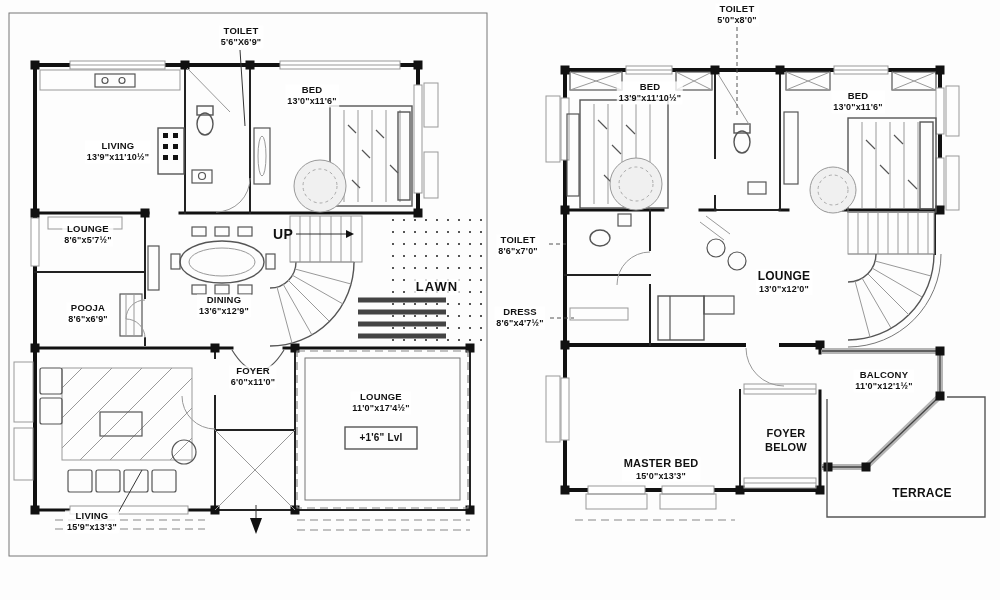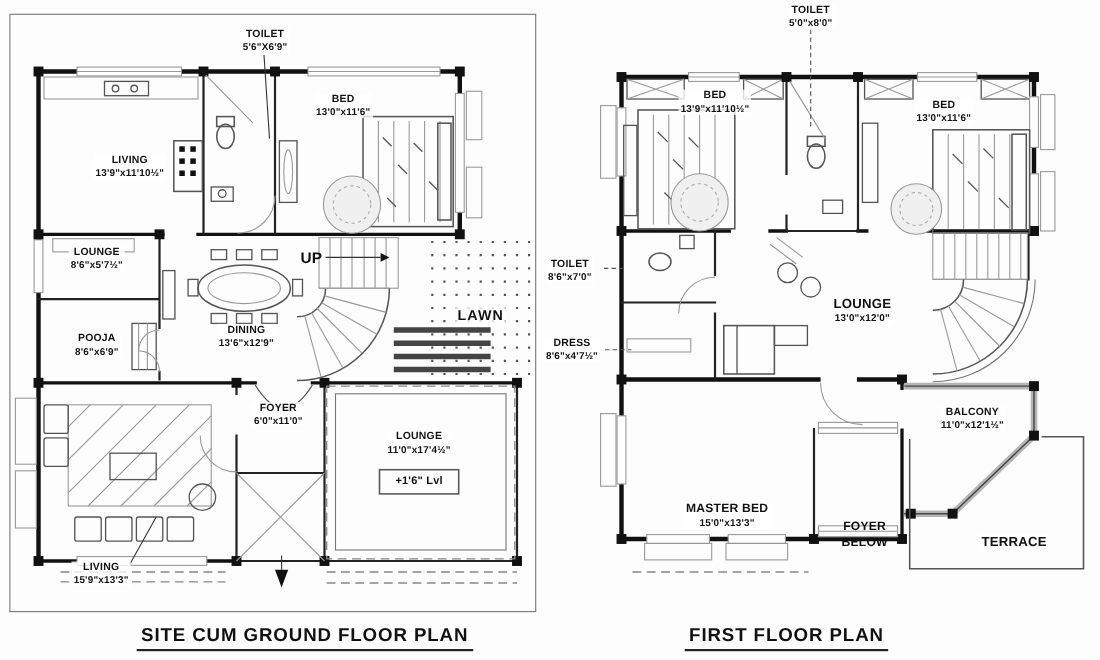--- a/index.html
+++ b/index.html
@@ -27,21 +27,21 @@
   .parin{stroke:#444;stroke-width:1.3;fill:none}
   
   .lbl{position:absolute;transform:translate(-50%,-50%);text-align:center;color:#111;
        font-weight:bold;font-size:9.5px;line-height:1.25;letter-spacing:.2px;
        white-space:nowrap;background:rgba(255,255,255,.78);padding:0 2px;}
   .lbl .dm{display:block;font-size:9px;}
   .lbl .nm{display:block;}
   .big{font-size:13px;letter-spacing:1px;}
   .med{font-size:12px;margin-left:16px;}
   .med2{font-size:11px;}
-  .wrap{white-space:normal;width:64px;background:transparent;margin-top:46px;}
+  .wrap{white-space:normal;width:64px;background:transparent;}
   .lvl{font-size:10px;background:transparent;}
   .up{font-size:14px;background:transparent;}
   .title{position:absolute;transform:translate(-50%,-50%);font-weight:bold;font-size:17px;
          color:#111;letter-spacing:.8px;border-bottom:2px solid #222;padding:0 4px 2px 4px;
          white-space:nowrap;}
 </style>
 </head>
 <body>
 
 <div id="stage">
@@ -357,21 +357,20 @@
     <span class="nm">LOUNGE</span>
     <span class="dm">11'0"x17'4½"</span>
   </div>
   <div class="lbl lvl" style="left:381px;top:438px">
     <span class="nm">+1'6" Lvl</span>
   </div>
   <div class="lbl" style="left:92px;top:522px">
     <span class="nm">LIVING</span>
     <span class="dm">15'9"x13'3"</span>
   </div>
-  <div class="title" style="left:277px;top:580px">SITE CUM GROUND FLOOR PLAN</div>
 
   <div class="lbl" style="left:737px;top:15px">
     <span class="nm">TOILET</span>
     <span class="dm">5'0"x8'0"</span>
   </div>
   <div class="lbl" style="left:650px;top:93px">
     <span class="nm">BED</span>
     <span class="dm">13'9"x11'10½"</span>
   </div>
   <div class="lbl" style="left:858px;top:102px">
@@ -397,15 +396,14 @@
   <div class="lbl med2 wrap" style="left:786px;top:441px">
     <span class="nm">FOYER BELOW</span>
   </div>
   <div class="lbl" style="left:884px;top:381px">
     <span class="nm">BALCONY</span>
     <span class="dm">11'0"x12'1½"</span>
   </div>
   <div class="lbl med" style="left:906px;top:493px">
     <span class="nm">TERRACE</span>
   </div>
-  <div class="title" style="left:715px;top:580px">FIRST FLOOR PLAN</div>
 
 </div>
 
 </body></html>

